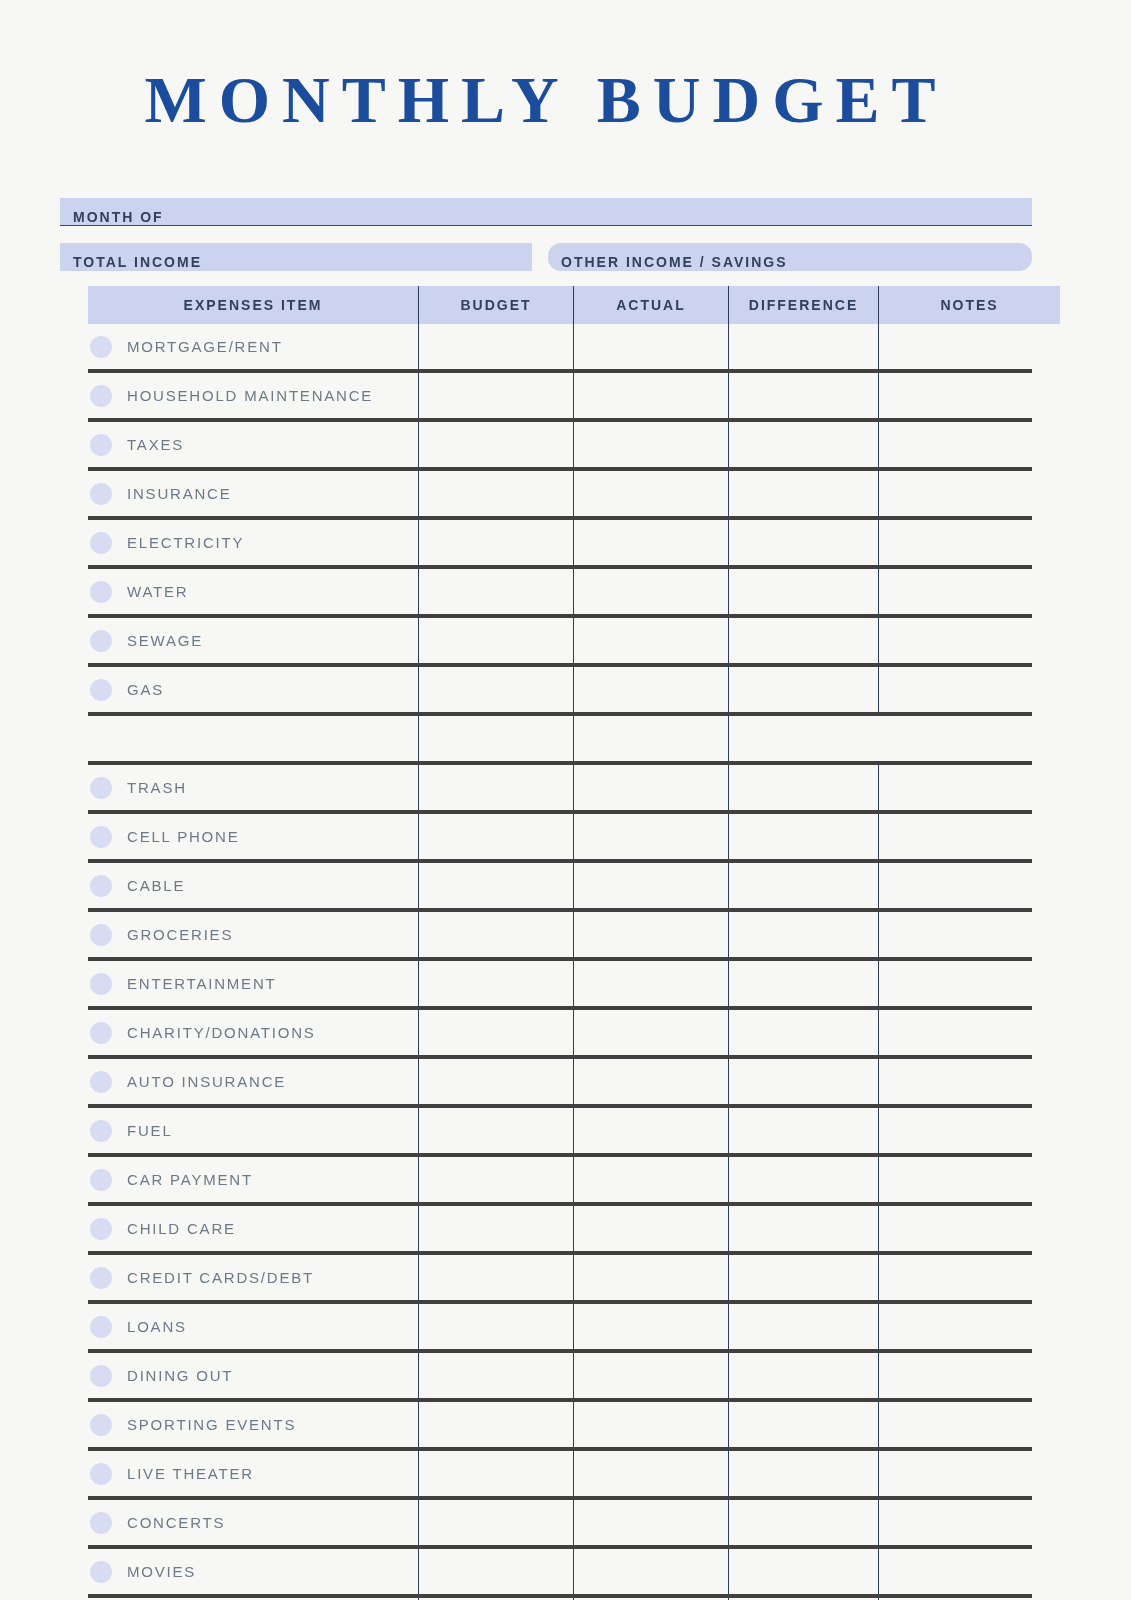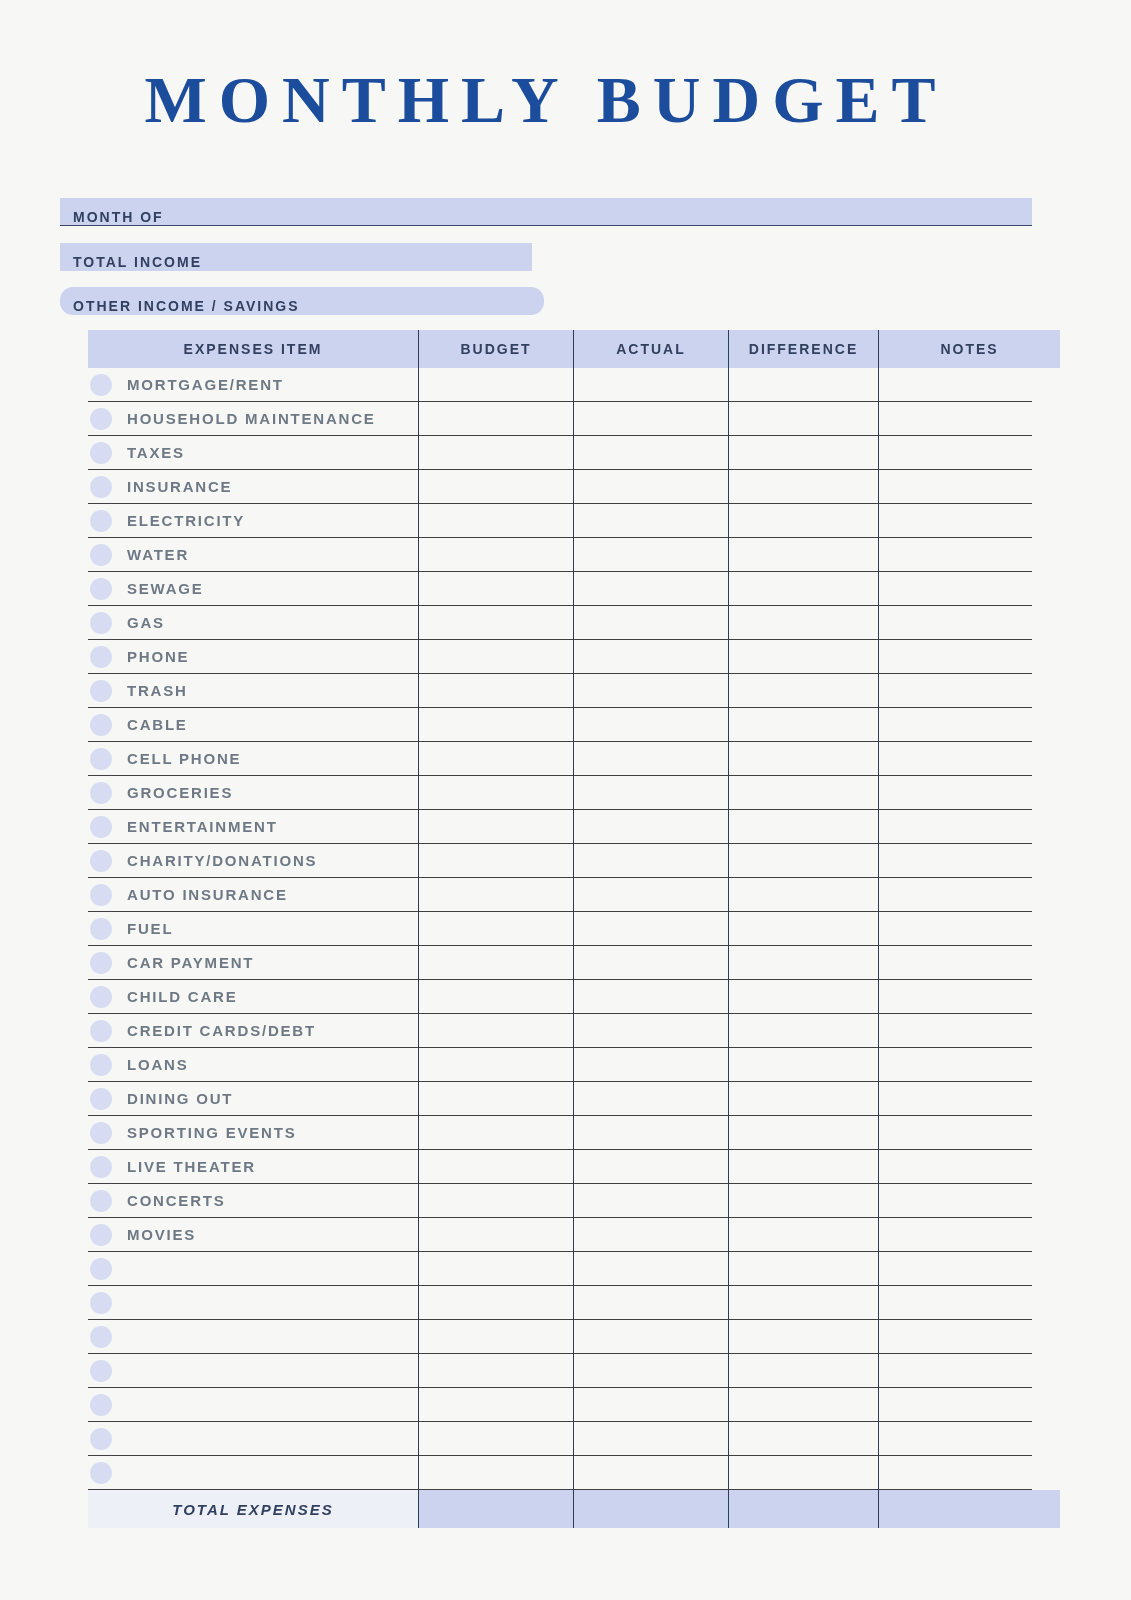--- a/index.html
+++ b/index.html
@@ -42,21 +42,20 @@
     color: #31405f;
   }
   .month-bar {
     margin-top: 60px;
     border-bottom: 1px solid #39486b;
   }
   .income-row {
     margin-top: 17px;
     display: flex;
     gap: 16px;
-    flex-direction: column;
   }
   .income-left { width: 472px; }
   .income-right { width: 484px; border-radius: 13px; }
 
   .table { margin-top: 15px; width: 972px; }
   .thead, .trow, .total-row {
     display: grid;
     grid-template-columns: 330px 155px 155px 150px 182px;
     margin-left: 28px;
   }
@@ -72,23 +71,22 @@
     font-size: 14px;
     letter-spacing: 2px;
     color: #31405f;
   }
   .thead .hcell + .hcell,
   .trow .cell + .cell,
   .total-row .tcell + .tcell {
     border-left: 1px solid #2d3c58;
   }
   .trow {
-    height: 34px;
-    border-bottom: 1px solid #404040;
-    font-weight: bold;
+    height: 49px;
+    border-bottom: 4px solid #404040;
   }
   .cell {
     display: flex;
     align-items: center;
   }
   .item-cell { padding-left: 2px; }
   .bullet {
     width: 22px;
     height: 22px;
     border-radius: 50%;
@@ -227,53 +225,49 @@
             <div class="cell item-cell">
               <span class="bullet"></span>
               <span class="item-label">GAS</span>
             </div>
             <div class="cell value-cell"></div>
             <div class="cell value-cell"></div>
             <div class="cell value-cell"></div>
             <div class="cell value-cell"></div>
           </div>
           <div class="trow">
-            <div class="cell item-cell">
-              <span class="bullet"></span>
-              <span class="item-label">PHONE</span>
-            </div>
             <div class="cell value-cell"></div>
             <div class="cell value-cell"></div>
             <div class="cell value-cell"></div>
             <div class="cell value-cell"></div>
           </div>
           <div class="trow">
             <div class="cell item-cell">
               <span class="bullet"></span>
               <span class="item-label">TRASH</span>
             </div>
             <div class="cell value-cell"></div>
             <div class="cell value-cell"></div>
             <div class="cell value-cell"></div>
             <div class="cell value-cell"></div>
           </div>
           <div class="trow">
             <div class="cell item-cell">
               <span class="bullet"></span>
+              <span class="item-label">CELL PHONE</span>
+            </div>
+            <div class="cell value-cell"></div>
+            <div class="cell value-cell"></div>
+            <div class="cell value-cell"></div>
+            <div class="cell value-cell"></div>
+          </div>
+          <div class="trow">
+            <div class="cell item-cell">
+              <span class="bullet"></span>
               <span class="item-label">CABLE</span>
-            </div>
-            <div class="cell value-cell"></div>
-            <div class="cell value-cell"></div>
-            <div class="cell value-cell"></div>
-            <div class="cell value-cell"></div>
-          </div>
-          <div class="trow">
-            <div class="cell item-cell">
-              <span class="bullet"></span>
-              <span class="item-label">CELL PHONE</span>
             </div>
             <div class="cell value-cell"></div>
             <div class="cell value-cell"></div>
             <div class="cell value-cell"></div>
             <div class="cell value-cell"></div>
           </div>
           <div class="trow">
             <div class="cell item-cell">
               <span class="bullet"></span>
               <span class="item-label">GROCERIES</span>

